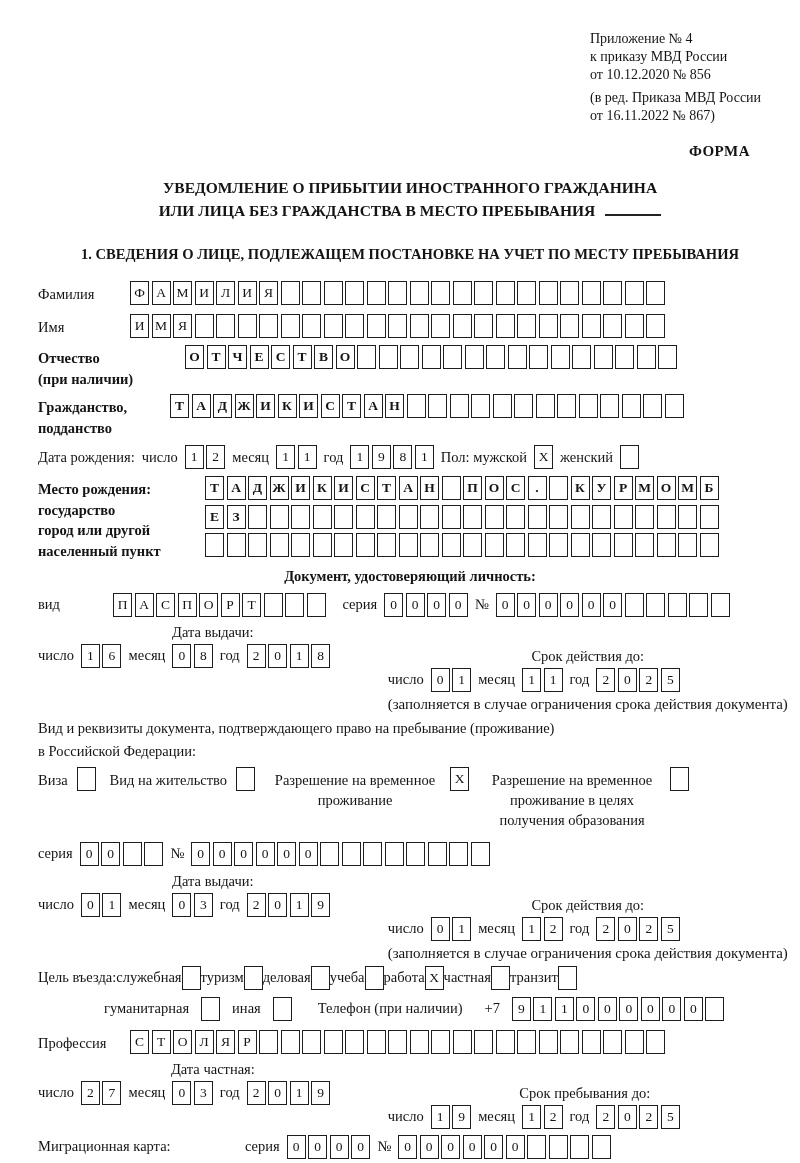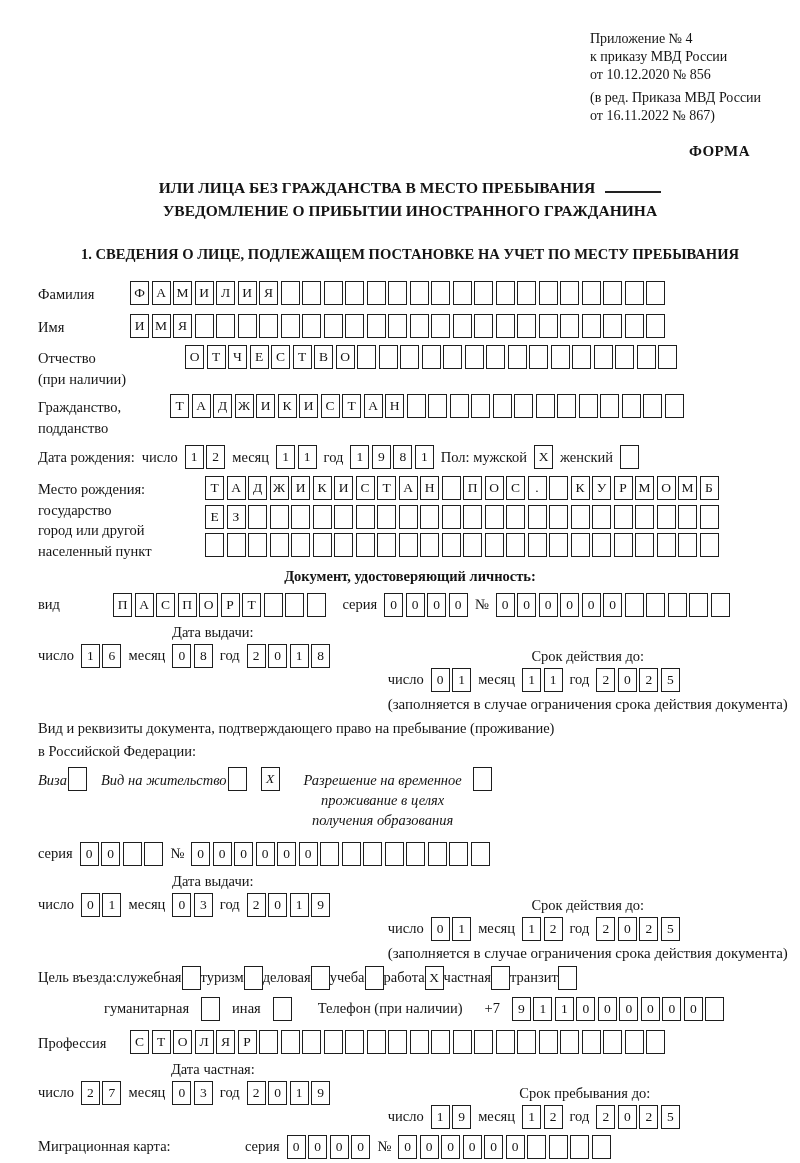--- a/index.html
+++ b/index.html
@@ -24,21 +24,21 @@
   .hdr { margin-left: 552px; width: 210px; font-size: 14px; line-height: 18px; }
   .hdr .gap { margin-top: 5px; }
   .forma { text-align: right; padding-right: 32px; margin-top: 18px; font-weight: bold; font-size: 15px; letter-spacing: .5px; }
 
   .title { text-align: center; margin-top: 16px; font-weight: bold; font-size: 15.5px; line-height: 23px; }
   .uline { display: inline-block; width: 56px; border-bottom: 2px solid #222; margin-left: 10px; height: 14px; }
   .sect { text-align: center; margin-top: 24px; margin-bottom: 16px; font-weight: bold; font-size: 14.6px; }
 
   
   .frow { display: flex; align-items: center; margin-bottom: 5px; min-height: 28px; }
-  .frow.top { align-items: flex-start; }
+  .frow.top { align-items: flex-start; font-weight: bold; }
   .flabel { flex: 0 0 auto; line-height: 19px; padding-top: 3px; }
   .w92  { width: 92px; }
   .w147 { width: 147px; }
   .w132 { width: 132px; }
   .lblcol { line-height: 20.5px; }
   .rowstack .boxrow { margin-bottom: 4.5px; display: flex; }
 
   .inline { display: flex; align-items: center; gap: 7px; flex-wrap: nowrap; }
   .inline .lbl { white-space: nowrap; }
 
@@ -46,21 +46,21 @@
 
   
   .dateblock { display: flex; margin-bottom: 4px; }
   .datecol-l { flex: 0 0 47%; }
   .datecol-r { flex: 1; margin-top: 24px; }
   .datehead { text-align: center; margin-bottom: 3px; }
   .dategrp { display: flex; align-items: center; gap: 7px; }
   .datenote { text-align: right; font-size: 15px; margin-top: 4px; white-space: nowrap; }
 
   
-  .chk { display: inline-flex; align-items: flex-start; gap: 1px; font-style: italic; }
+  .chk { display: inline-flex; align-items: flex-start; gap: 9px; }
   .chk .clabel { line-height: 20px; padding-top: 3px; }
   .chk .c170 { width: 172px; text-align: center; }
   .chk .c178 { width: 178px; text-align: center; }
 
   .opts { display: flex; align-items: flex-start; gap: 14px; margin: 4px 0 10px 0; }
   .purpose1 { display: flex; align-items: center; margin-bottom: 7px; }
   .purpose2 { display: flex; align-items: center; gap: 12px; margin-left: 66px; margin-bottom: 7px; }
 </style>
 </head>
 <body>
@@ -71,22 +71,22 @@
     <div>Приложение № 4</div>
     <div>к приказу МВД России</div>
     <div>от 10.12.2020 № 856</div>
     <div class="gap">(в ред. Приказа МВД России</div>
     <div>от 16.11.2022 № 867)</div>
   </div>
 
   <div class="forma">ФОРМА</div>
 
   <div class="title">
+    <div>УВЕДОМЛЕНИЕ О ПРИБЫТИИ ИНОСТРАННОГО ГРАЖДАНИНА</div>
     <div><span>ИЛИ ЛИЦА БЕЗ ГРАЖДАНСТВА В МЕСТО ПРЕБЫВАНИЯ</span><span class="uline"></span></div>
-    <div>УВЕДОМЛЕНИЕ О ПРИБЫТИИ ИНОСТРАННОГО ГРАЖДАНИНА</div>
   </div>
 
   <div class="sect">1. СВЕДЕНИЯ О ЛИЦЕ, ПОДЛЕЖАЩЕМ ПОСТАНОВКЕ НА УЧЕТ ПО МЕСТУ ПРЕБЫВАНИЯ</div>
 
   <div class="frow">
     <span class="flabel w92">Фамилия</span>
     <span class="boxrow">
         <span class="box">Ф</span>
         <span class="box">А</span>
         <span class="box">М</span>
@@ -428,20 +428,21 @@
           <span class="box"></span>
         </span>
     </span>
     <span class="chk">
       <span class="clabel">Вид на жительство</span>
       <span class="boxrow">
           <span class="box"></span>
         </span>
     </span>
     <span class="chk">
+      <span class="clabel c170">Разрешение на временное проживание</span>
       <span class="boxrow">
           <span class="box">X</span>
         </span>
     </span>
     <span class="chk">
       <span class="clabel c178">Разрешение на временное проживание в целях получения образования</span>
       <span class="boxrow">
           <span class="box"></span>
         </span>
     </span>

